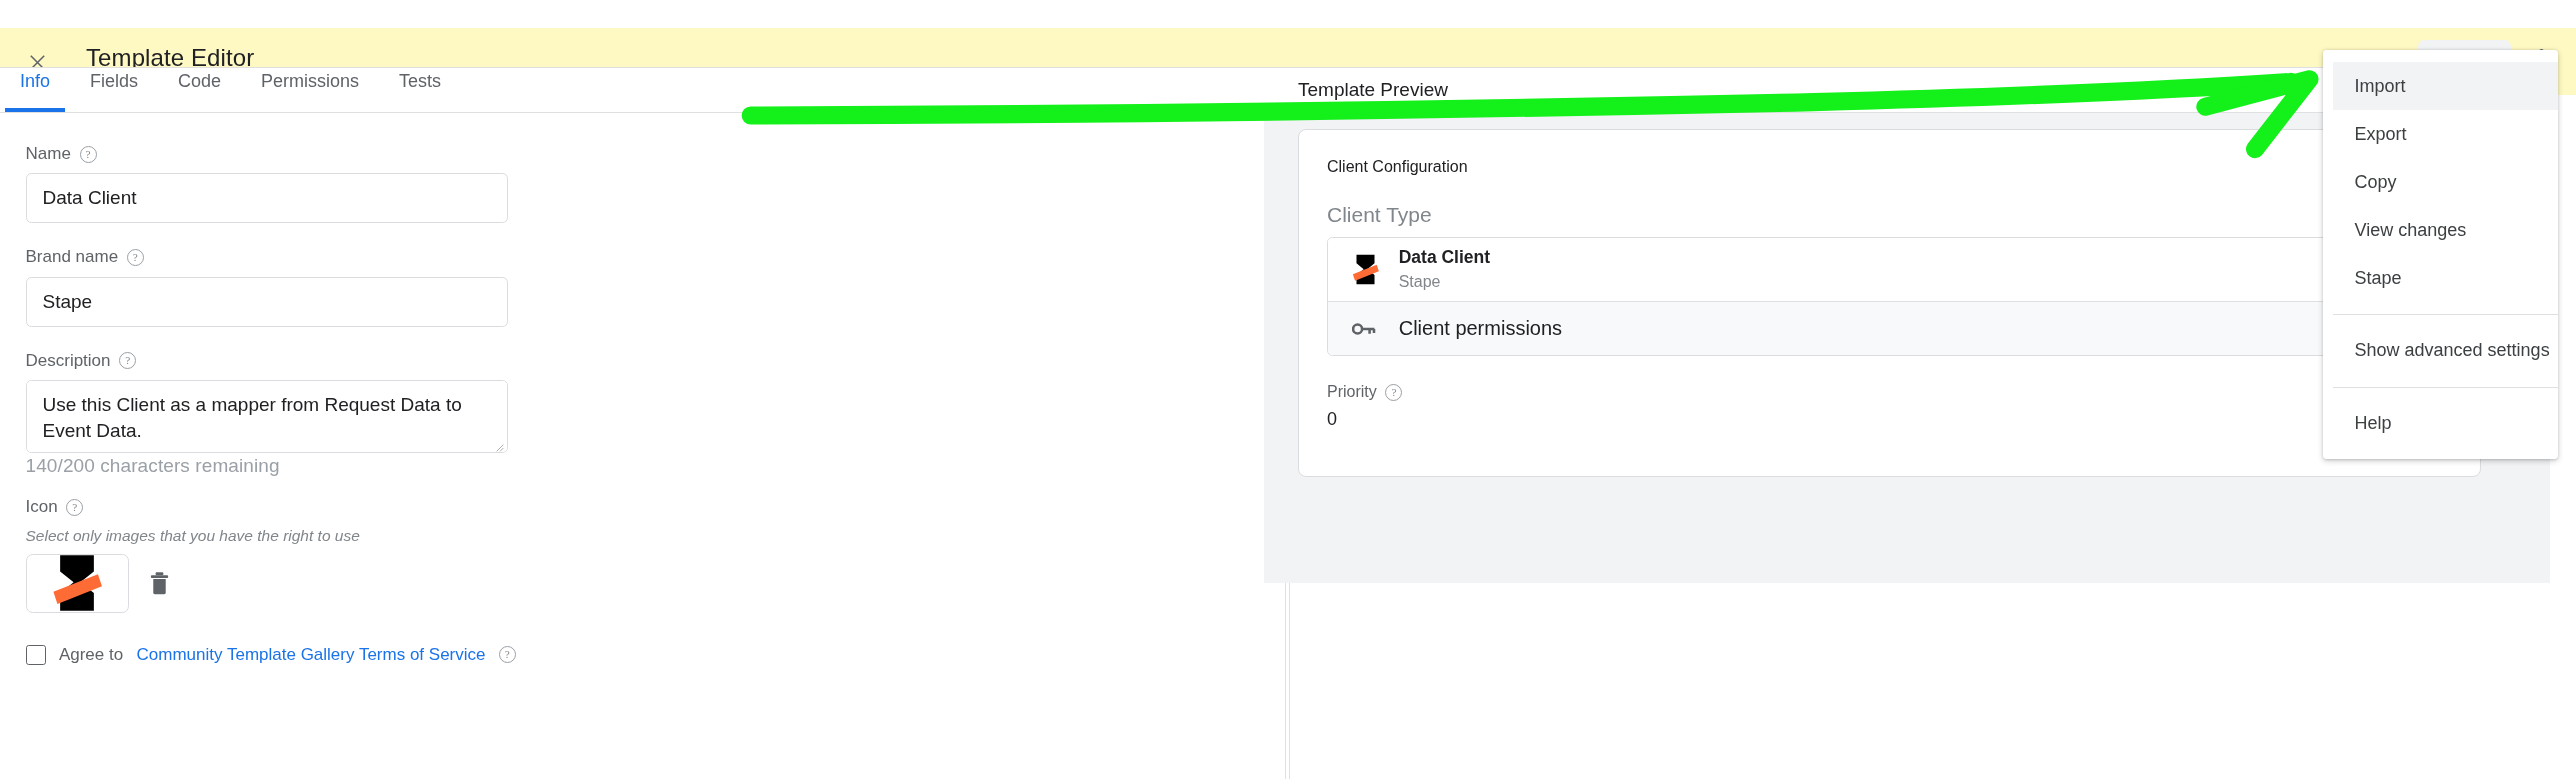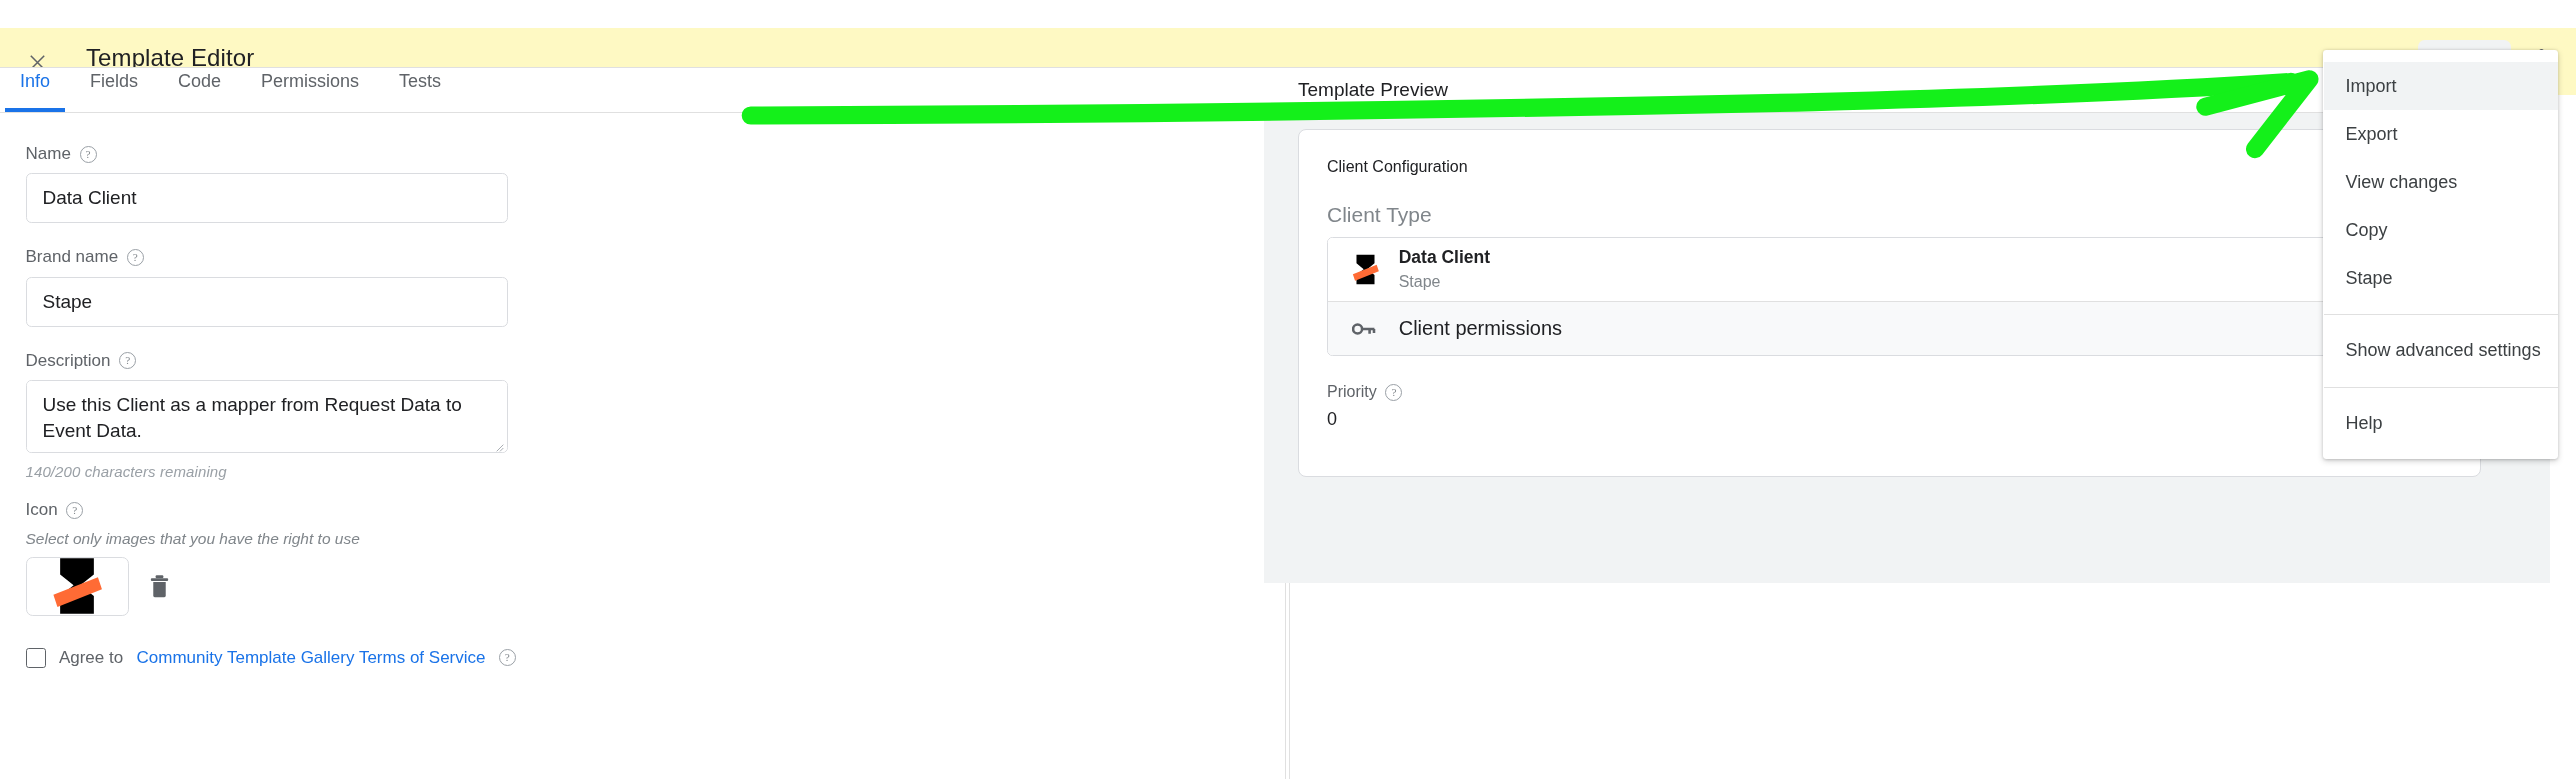--- a/index.html
+++ b/index.html
@@ -83,21 +83,21 @@
     width: 482px; height: 73px; border: 0.7px solid #dadce0; border-radius: 5.4px;
     background: #fff; font-size: 19px; color: #202124; padding: 10.8px 16px;
     font-family: "Liberation Sans", sans-serif; outline: none; resize: none;
     line-height: 1.35;
   }
   .resize-grip {
     position: absolute; right: 4px; bottom: 3.4px; width: 12px; height: 12px;
     pointer-events: none;
   }
   .char-count {
-    font-size: 15px; color: #9aa0a6; font-style: italic; margin-top: 8px;
+    font-size: 19px; color: #9aa0a6; 
     letter-spacing: 0.1px;
   }
   .spacer-36 { height: 24px; }
   .spacer-30 { height: 20px; }
   .hint-italic {
     font-size: 15.5px; color: #80868b; font-style: italic; margin-top: 1.3px; margin-bottom: 9.4px;
   }
   .icon-row { display: flex; align-items: center; }
   .icon-box {
     width: 103px; height: 59px; border: 0.7px solid #dadce0; border-radius: 6.7px;
@@ -157,21 +157,21 @@
     display: flex; align-items: center; gap: 8.7px;
     font-size: 16px; color: #5f6368; margin: 27px 0 0 28px;
   }
   .priority-value { font-size: 18px; color: #202124; margin: 8px 0 0 28px; }
 
   
   .menu {
     position: absolute; left: 2323px; top: 50px; width: 235px;
     background: #fff; border-radius: 3.4px;
     box-shadow: 0 2px 6.7px rgba(0,0,0,.18), 0 0.7px 2.7px rgba(0,0,0,.14);
-    padding: 12px 0 12px 1px; z-index: 40;
+    padding: 12px 0 12px 10px; z-index: 40;
   }
   .menu-item {
     height: 48px; display: flex; align-items: center; padding-left: 21.5px;
     font-size: 18px; color: #3c4043; cursor: pointer; white-space: nowrap;
   }
   .menu-item.hovered { background: #f1f3f4; }
   .menu-sep { height: 0.7px; background: #e0e0e0; margin: 12px 0; }
 
   
   .annotation {
@@ -331,22 +331,22 @@
           <span class="help-icon">?</span>
         </div>
         <div class="priority-value">0</div>
       </div>
     </div>
   </div>
 
   <div class="menu">
     <div class="menu-item hovered">Import</div>
     <div class="menu-item">Export</div>
+    <div class="menu-item">Copy</div>
     <div class="menu-item">View changes</div>
-    <div class="menu-item">Copy</div>
     <div class="menu-item">Stape</div>
     <div class="menu-sep"></div>
     <div class="menu-item">Show advanced settings</div>
     <div class="menu-sep"></div>
     <div class="menu-item">Help</div>
   </div>
 
   <svg class="annotation" viewBox="0 0 3834 1160">
     <g fill="none" stroke="#14f01a" stroke-width="27" stroke-linecap="round" stroke-linejoin="round">
       <path d="M1117 172 Q1900 170 2700 152 Q3150 140 3410 122"></path>

